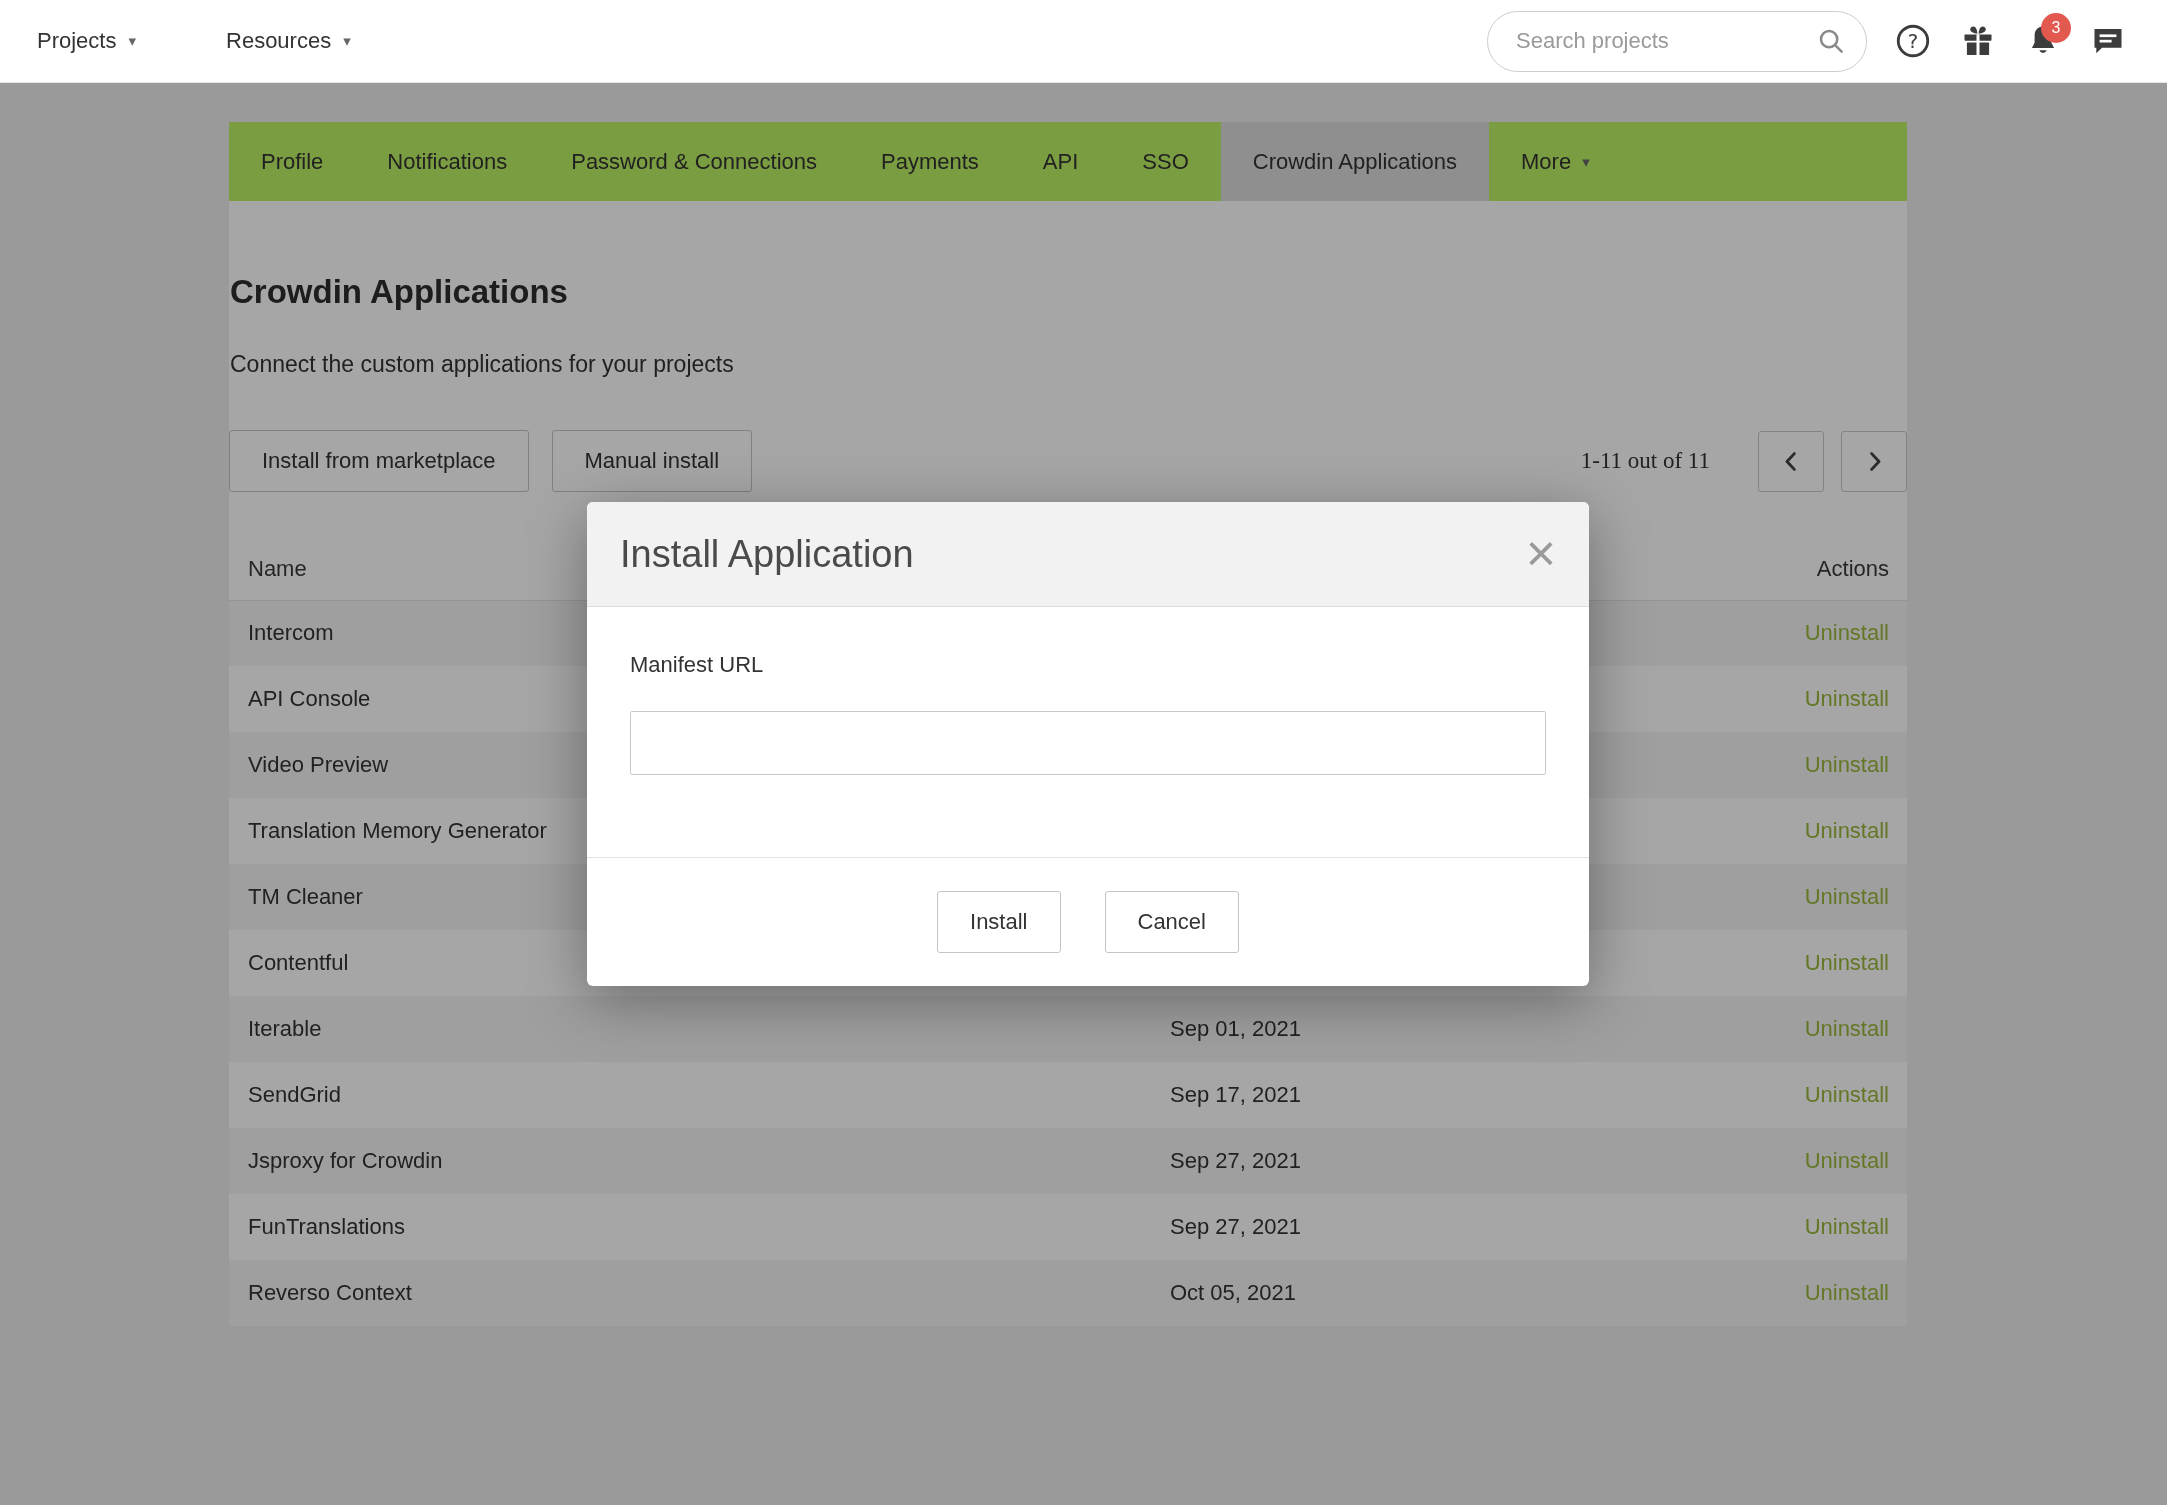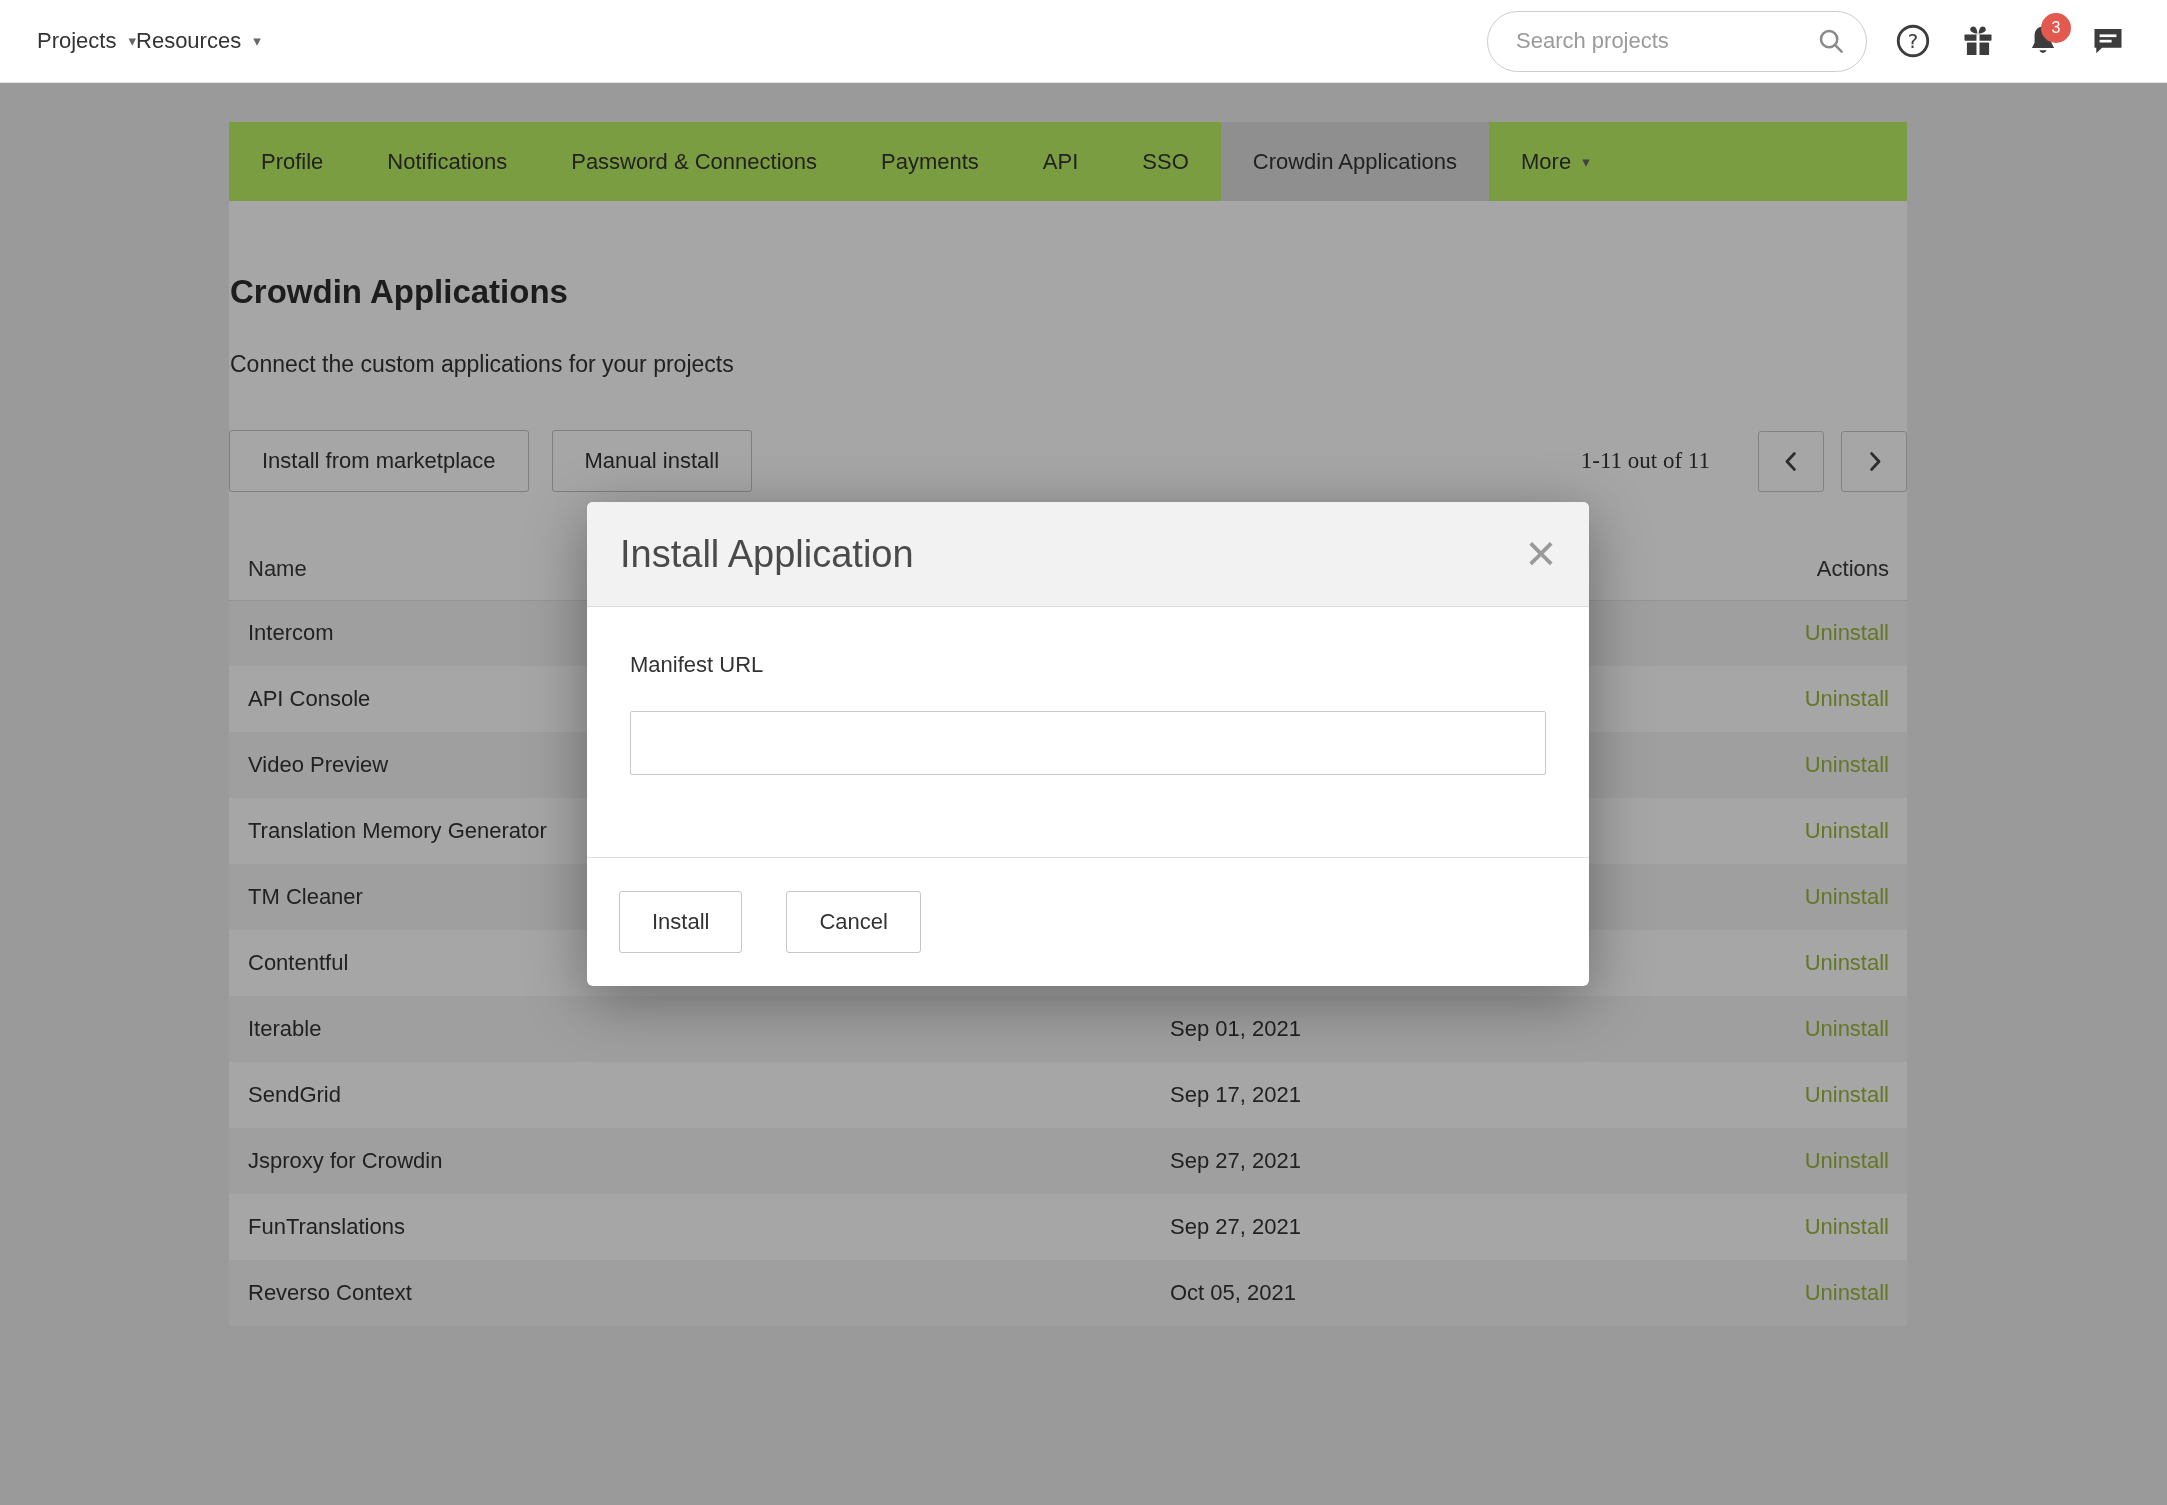--- a/index.html
+++ b/index.html
@@ -12,21 +12,21 @@
     color: #333;
   }
 
   
   .navbar {
     position: absolute; top:0; left:0; width:2167px; height:83px;
     background:#fff; border-bottom:1px solid #e5e5e5;
     display:flex; align-items:center; padding:0 40px 0 37px;
     z-index: 300;
   }
-  .nav-left { display:flex; align-items:center; }
+  .nav-left { display:flex; align-items:center; gap:90px; }
   .nav-menu { display:flex; align-items:center; gap:12px; font-size:22px; color:#333; cursor:pointer; }
   .caret { font-size:15px; color:#666; }
   .nav-right { margin-left:auto; display:flex; align-items:center; gap:27px; }
   .search-pill {
     width:380px; height:61px; border:1px solid #ccc; border-radius:31px;
     display:flex; align-items:center; padding:0 20px 0 28px; background:#fff;
   }
   .search-pill input {
     border:none; outline:none; flex:1; font-size:22px; color:#333;
     font-family: "Liberation Sans", "DejaVu Sans", sans-serif; background:transparent;
@@ -93,21 +93,21 @@
     cursor:pointer; font-weight:300; user-select:none;
   }
   .modal-body { padding:45px 43px 82px; }
   .field-label { display:block; font-size:22px; color:#333; margin-bottom:33px; }
   .manifest-input {
     width:100%; height:64px; border:1px solid #c9c9c9; border-radius:2px;
     font-size:22px; padding:0 16px; outline:none;
     font-family: "Liberation Sans", "DejaVu Sans", sans-serif;
   }
   .modal-footer {
-    border-top:1px solid #e2e2e2; display:flex; justify-content:flex-start;
+    border-top:1px solid #e2e2e2; display:flex; justify-content:center;
     gap:21px; padding:33px 32px;
   }
 </style>
 </head>
 <body>
 
 <header class="navbar">
   <div class="nav-left">
     <div class="nav-menu">
       <span>Projects</span>

